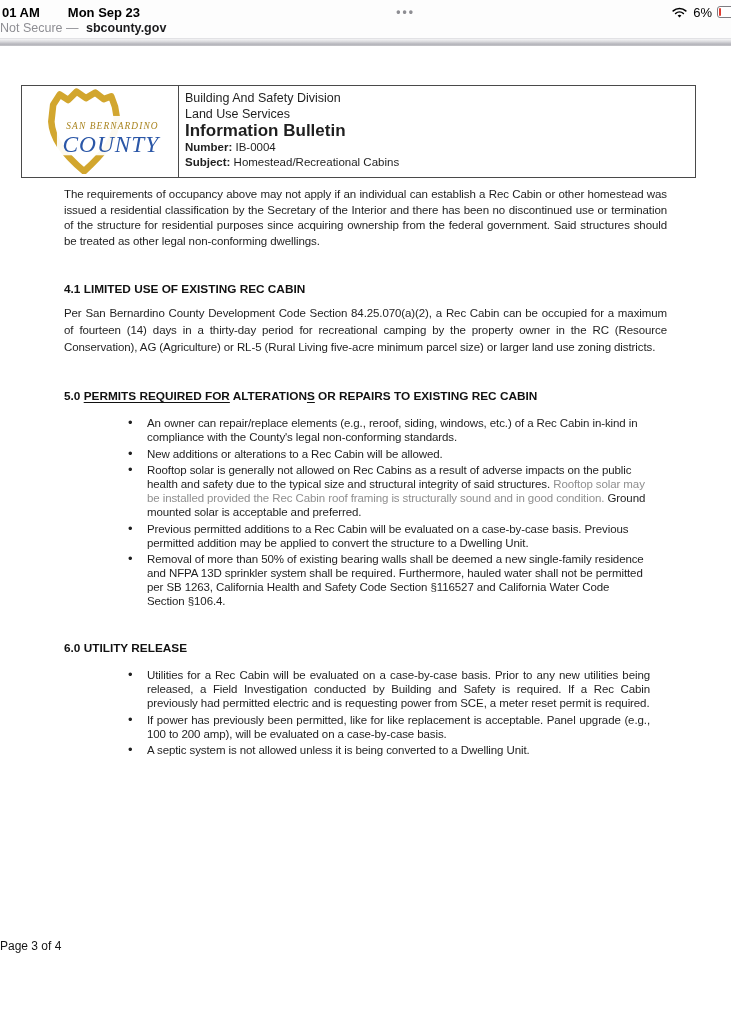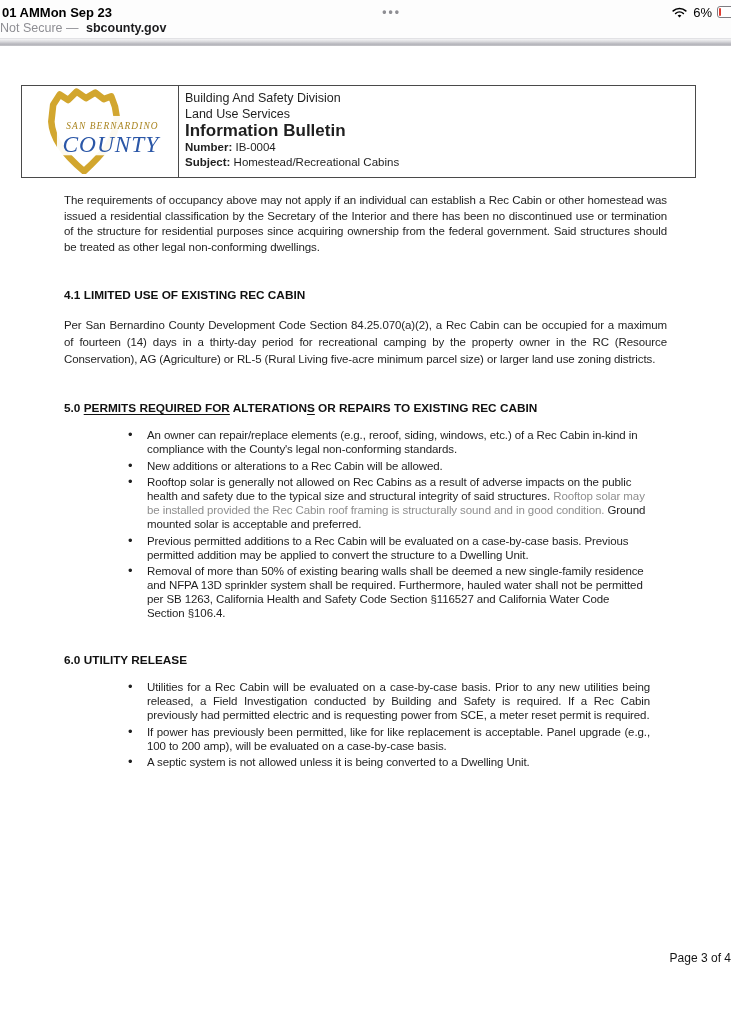--- a/index.html
+++ b/index.html
@@ -14,21 +14,21 @@
   .screen { width: 731px; height: 1024px; overflow: hidden; position: relative; background: #fff; }
 
   
   .statusbar {
     height: 21px;
     display: flex; align-items: center; justify-content: space-between;
     padding: 3px 6px 0 2px;
     font-size: 13px; font-weight: 700; color: #000;
     background: #fdfdfd;
   }
-  .sb-left { display: flex; gap: 0; white-space: nowrap; }
+  .sb-left { display: flex; gap: 28px; white-space: nowrap; }
   .sb-center { color: #8e8e93; font-size: 12px; letter-spacing: 2px; font-weight: 700; cursor: pointer; }
   .sb-right { display: flex; align-items: center; gap: 5px; white-space: nowrap; margin-right: -16px; }
   .wifi svg { display: block; }
   .battery-shell {
     width: 24px; height: 12px;
     border: 1px solid #7d7d82; border-radius: 3px;
     position: relative; background: #fff;
   }
   .battery-fill { position: absolute; left: 1px; top: 1px; bottom: 1px; width: 2px; background: #e03c31; border-radius: 1px; }
 
@@ -60,42 +60,42 @@
     overflow: hidden;
     font-style: italic;
   }
   .hdr-info { padding: 5px 0 0 6px; font-size: 12px; line-height: 15.5px; }
   .hdr-line { font-size: 12.5px; }
   .hdr-bulletin { font-weight: 700; font-size: 17px; margin: 1px 0 1px; }
   .hdr-kv { font-size: 11.5px; }
   .hdr-kv .b { font-weight: 700; }
 
   .doc-text { margin: 0 64px; font-size: 11.5px; letter-spacing: -0.1px; }
-  p.para { margin-top: 15px; line-height: 15.5px; text-align: justify; }
+  p.para { margin-top: 9px; line-height: 15.5px; text-align: justify; }
   p.para2 { line-height: 17px; }
   h3.sec {
     margin-top: 33px; font-size: 11.8px; font-weight: 700; color: #111;
     letter-spacing: 0;
   }
   h3.sec .u { text-decoration: underline; text-underline-offset: 2px; }
 
   ul.blist { list-style: none; margin-top: 13px; padding-left: 62px; padding-right: 17px; }
   ul.blist li {
     position: relative; padding-left: 21px; line-height: 14px; margin-bottom: 2.5px;
   }
   ul.blist li::before {
     content: "\2022";
     position: absolute; left: 2px; top: 0;
     font-size: 13px;
   }
   ul.justify li { text-align: justify; }
   .graytext { color: #8f8f8f; }
 
   .page-footer {
-    margin-top: 182px; text-align: right; font-size: 12px; color: #141414;
+    margin-top: 182px; text-align: left; font-size: 12px; color: #141414;
   }
 
   
   .logo-svg text { font-family: "Liberation Serif", "DejaVu Serif", serif; }
 </style>
 </head>
 <body>
 
 <div class="screen">
 

